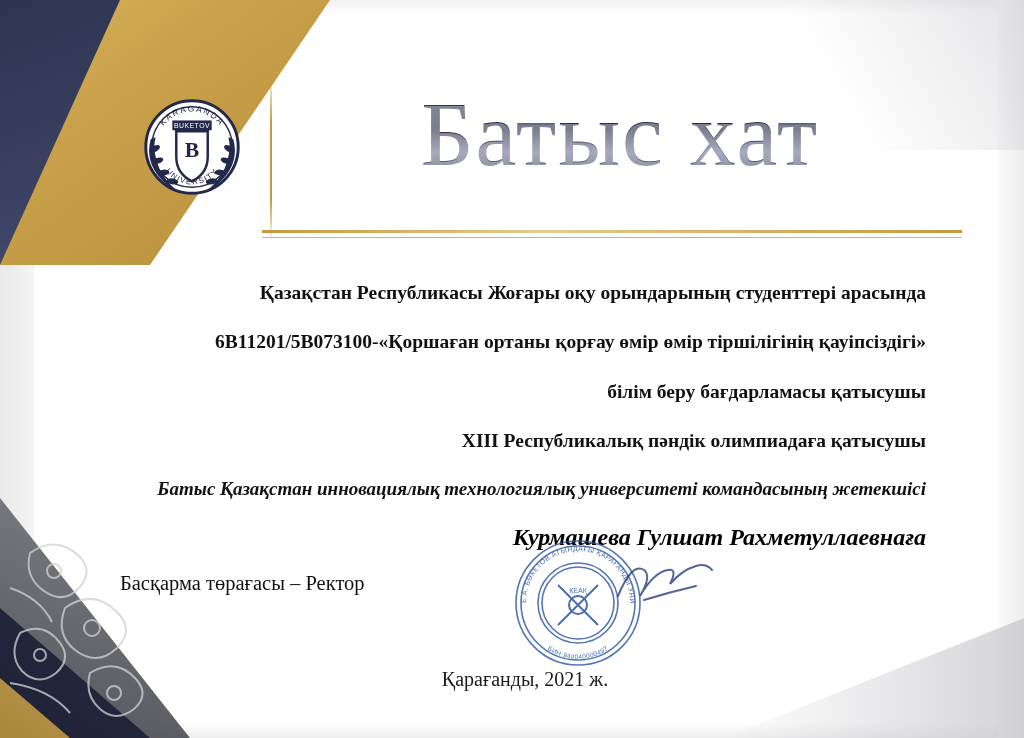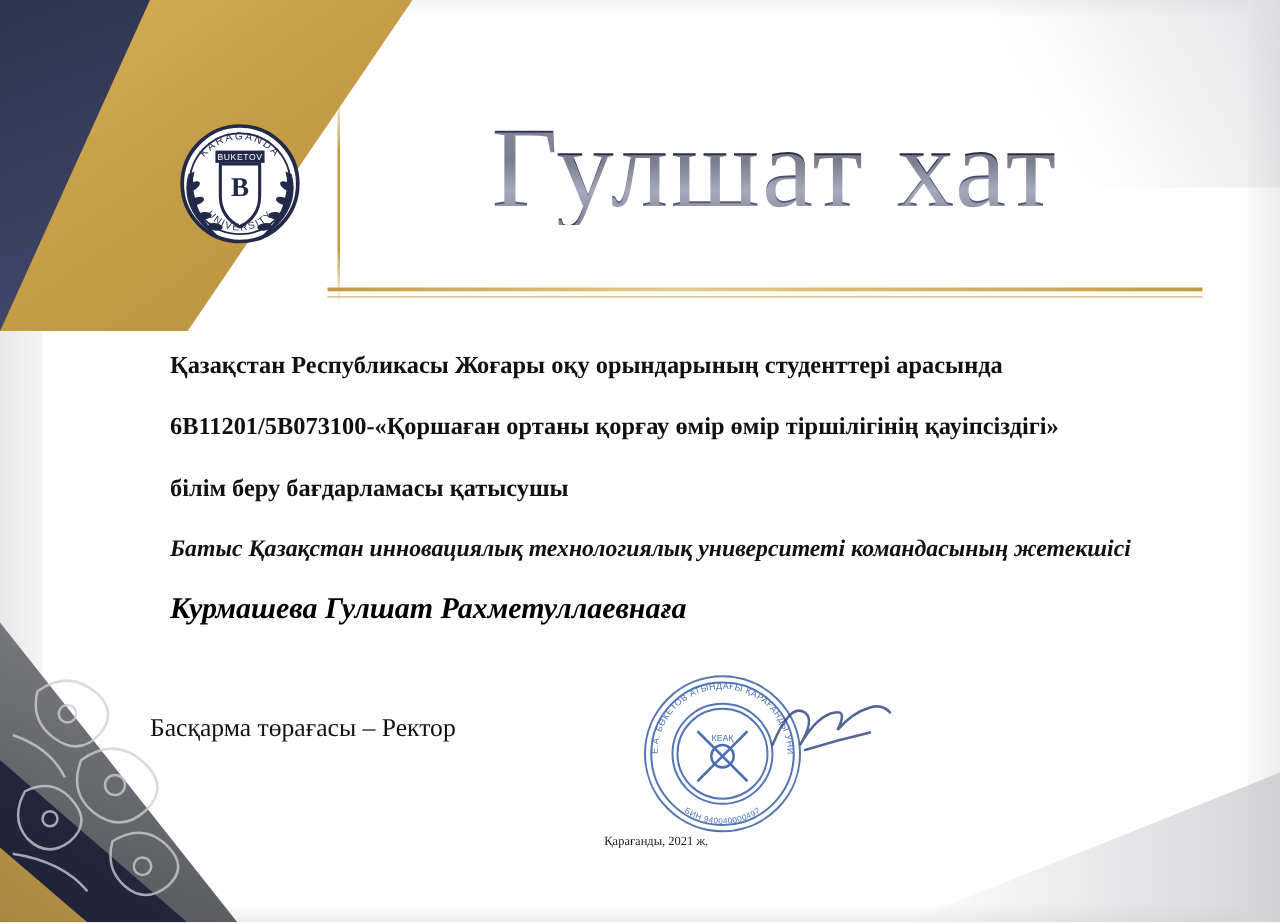--- a/index.html
+++ b/index.html
@@ -151,23 +151,23 @@
     -webkit-background-clip: text;
     background-clip: text;
     color: #242a47;
     -webkit-text-fill-color: transparent;
     text-shadow: 0 1px 0 rgba(255,255,255,.4);
   }
 
   
   #body-text {
     position: absolute;
-    left: 136px; top: 278px;
+    left: 116px; top: 278px;
     width: 810px;
-    text-align: left;
+    text-align: right;
     color: #111111;
   }
   .body-line {
     font-family: "Liberation Serif", serif;
     font-size: 19.5px;
     font-weight: bold;
     line-height: 1.5;
     margin: 0 0 20px 0;
     white-space: nowrap;
   }
@@ -216,21 +216,21 @@
     opacity: .8;
   }
 
   
   #place-date {
     position: absolute;
     left: 120px; top: 668px;
     width: 810px;
     text-align: center;
     font-family: "Liberation Serif", serif;
-    font-size: 10px;
+    font-size: 20px;
     color: #1b1b1b;
   }
 </style>
 </head>
 <body>
 
 <div id="certificate">
 
   <div class="deco top-band"></div>
   <div class="deco bottom-band"></div>
@@ -291,26 +291,27 @@
     <path id="arcTop" d="M24 60 a36 36 0 0 1 72 0" fill="none"></path>
     <text font-family="'Liberation Sans', sans-serif" font-size="8.5" fill="#23294a" letter-spacing="1.6">
       <textPath href="#arcTop" startOffset="50%" text-anchor="middle">KARAGANDA</textPath>
     </text>
     <path id="arcBot" d="M26 64 a34 34 0 0 0 68 0" fill="none"></path>
     <text font-family="'Liberation Sans', sans-serif" font-size="8" fill="#23294a" letter-spacing="1.4">
       <textPath href="#arcBot" startOffset="50%" text-anchor="middle">UNIVERSITY</textPath>
     </text>
   </svg>
 
-  <div id="title">Гулшат хат</div>
+  <div id="title">Батыс хат</div>
 
   <div id="body-text">
     <p class="body-line">Қазақстан Республикасы Жоғары оқу орындарының студенттері арасында</p>
     <p class="body-line">6B11201/5B073100-«Қоршаған ортаны қорғау өмір өмір тіршілігінің қауіпсіздігі»</p>
     <p class="body-line">білім беру бағдарламасы қатысушы</p>
+    <p class="body-line">XIII Республикалық пәндік олимпиадаға қатысушы</p>
     <p class="body-line wide">Батыс Қазақстан инновациялық технологиялық университеті командасының жетекшісі</p>
     <p class="recipient">Курмашева Гулшат Рахметуллаевнаға</p>
   </div>
 
   <svg id="stamp" viewBox="0 0 140 140">
     <g fill="none" stroke="#2a55a5" stroke-width="1.6" opacity="0.95">
       <circle cx="70" cy="70" r="62"></circle>
       <circle cx="70" cy="70" r="57"></circle>
       <circle cx="70" cy="70" r="40"></circle>
       <circle cx="70" cy="70" r="36"></circle>

